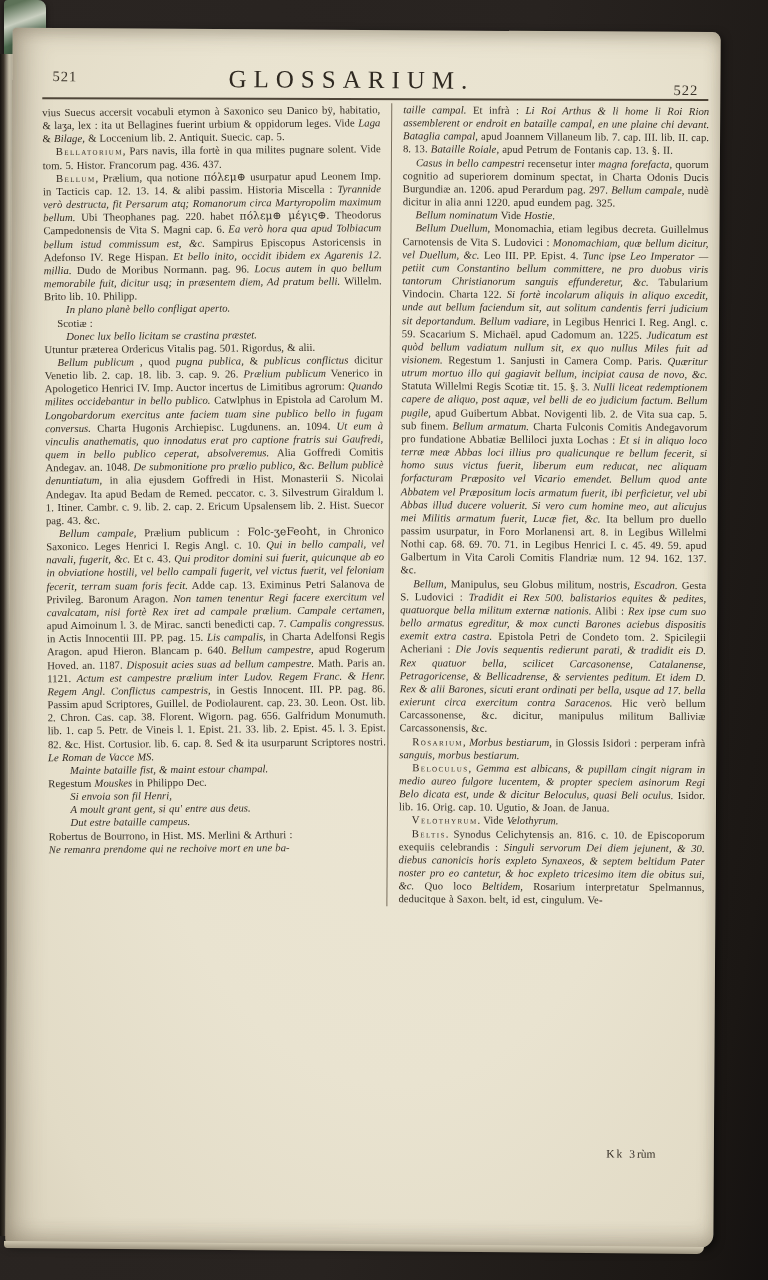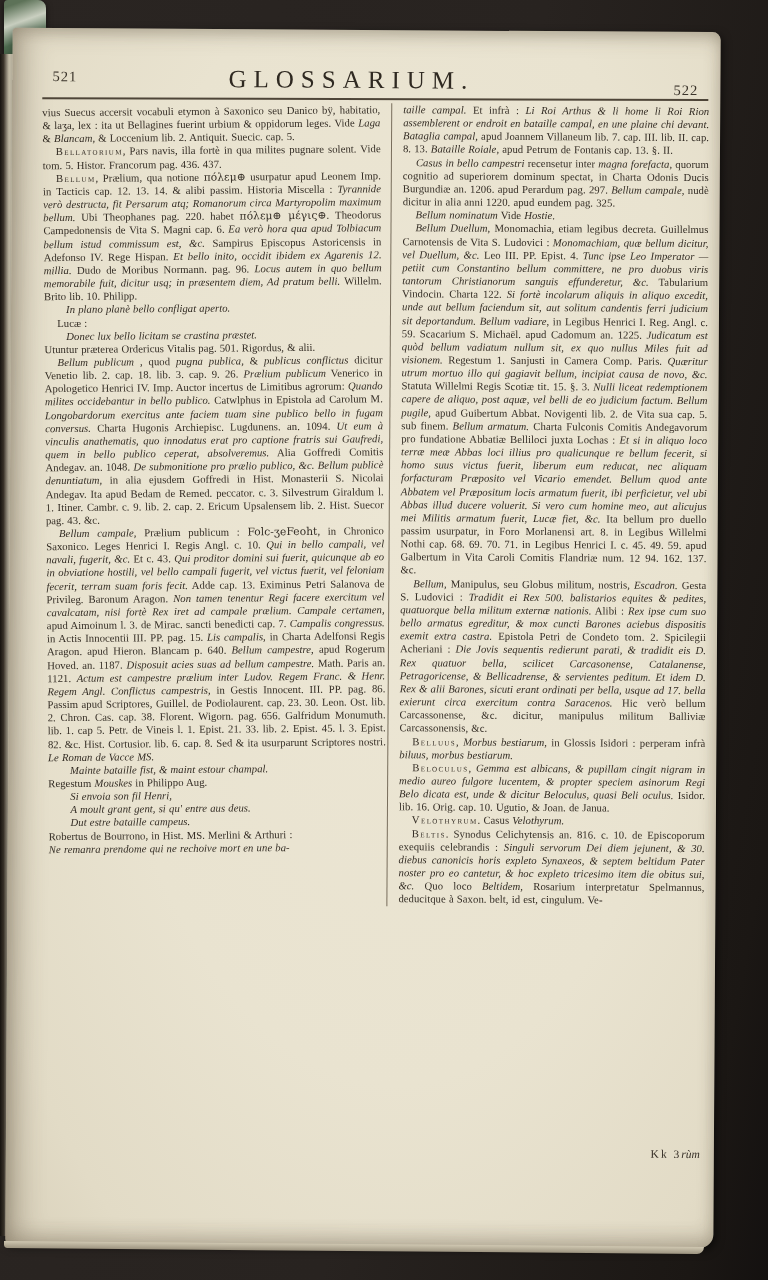--- a/index.html
+++ b/index.html
@@ -37,23 +37,23 @@
   .col-right{width:306px;padding-left:11px;border-left:1px solid rgba(82,70,52,.75);}
   .col p{margin:0;}
   .col p.indent{text-indent:13px;}
   .col p.verse{margin-left:22px;text-align:left;text-indent:0;}
   .run-r{font-style:normal;}
   .run-i{font-style:italic;}
   .run-sc{font-variant:small-caps;letter-spacing:1.4px;}
   .run-g{font-family:"DejaVu Serif","DejaVu Sans",serif;font-style:normal;}
   
   .sigrow{position:absolute;left:556px;top:1116px;width:138px;display:flex;
-    justify-content:flex-end;font-size:11.5px;color:#342d25;}
+    justify-content:center;font-size:11.5px;color:#342d25;}
   .sig{letter-spacing:2px;}
-  .catchword{font-style:italic;}
+  .catchword{}
   
   .bottom-edge{position:absolute;left:4px;top:1244px;width:700px;height:7px;
     background:linear-gradient(180deg,#cfc7b1,#9d9480);border-radius:0 0 8px 4px;
     transform:rotate(.5deg);}
 </style>
 </head>
 <body>
 
 <div class="headband"></div>
 <div class="gutter-strip"></div>
@@ -61,46 +61,46 @@
 <div class="gutter-crease2"></div>
 
 <div class="page">
   <span class="pagenum left">521</span>
   <div class="running-title">GLOSSARIUM.</div>
   <span class="pagenum right">522</span>
   <div class="header-rule"></div>
 
   <div class="cols">
     <div class="col col-left">
-        <p class=""><span class="run-r">vius Suecus accersit vocabuli etymon à Saxonico seu Danico bÿ, habitatio, &amp; laʒa, lex : ita ut Bellagines fuerint urbium &amp; oppidorum leges. Vide </span><span class="run-i">Laga</span><span class="run-r"> &amp; </span><span class="run-i">Blancam</span><span class="run-r">, &amp; Loccenium lib. 2. Antiquit. Suecic. cap. 5.</span></p>
+        <p class=""><span class="run-r">vius Suecus accersit vocabuli etymon à Saxonico seu Danico bÿ, habitatio, &amp; laʒa, lex : ita ut Bellagines fuerint urbium &amp; oppidorum leges. Vide </span><span class="run-i">Laga</span><span class="run-r"> &amp; </span><span class="run-i">Bilage</span><span class="run-r">, &amp; Loccenium lib. 2. Antiquit. Suecic. cap. 5.</span></p>
         <p class="indent"><span class="run-sc">Bellatorium</span><span class="run-r">, Pars navis, illa fortè in qua milites pugnare solent.  Vide tom. 5. Histor. Francorum pag. 436. 437.</span></p>
         <p class="indent"><span class="run-sc">Bellum</span><span class="run-r">, Prælium, qua notione </span><span class="run-g">πόλεμ⊕</span><span class="run-r"> usurpatur apud Leonem Imp. in Tacticis cap. 12. 13. 14. &amp; alibi passim. Historia Miscella : </span><span class="run-i">Tyrannide verò destructa, fit Persarum atq; Romanorum circa Martyropolim maximum bellum.</span><span class="run-r"> Ubi Theophanes pag. 220. habet </span><span class="run-g">πόλεμ⊕ μέγις⊕</span><span class="run-r">.  Theodorus Campedonensis de Vita S. Magni cap. 6. </span><span class="run-i">Ea verò hora qua apud Tolbiacum bellum istud commissum est, &amp;c.</span><span class="run-r"> Sampirus Episcopus Astoricensis in Adefonso IV. Rege Hispan. </span><span class="run-i">Et bello inito, occidit ibidem ex Agarenis 12. millia.</span><span class="run-r"> Dudo de Moribus Normann. pag. 96. </span><span class="run-i">Locus autem in quo bellum memorabile fuit, dicitur usq; in præsentem diem, Ad pratum belli.</span><span class="run-r"> Willelm. Brito lib. 10. Philipp.</span></p>
         <p class="indent verse"><span class="run-i">In plano planè bello confligat aperto.</span></p>
-        <p class="indent"><span class="run-r">Lucæ :</span></p>
+        <p class="indent"><span class="run-r">Scotiæ :</span></p>
         <p class="indent verse"><span class="run-i">Donec lux bello licitam se crastina præstet.</span></p>
         <p class=""><span class="run-r">Utuntur præterea Ordericus Vitalis pag. 501. Rigordus, &amp; alii.</span></p>
         <p class="indent"><span class="run-i">Bellum publicum</span><span class="run-r"> , quod </span><span class="run-i">pugna publica</span><span class="run-r">, &amp; </span><span class="run-i">publicus conflictus</span><span class="run-r"> dicitur Venetio lib. 2. cap. 18. lib. 3. cap. 9. 26. </span><span class="run-i">Prælium publicum</span><span class="run-r"> Venerico in Apologetico Henrici IV. Imp. Auctor incertus de Limitibus agrorum: </span><span class="run-i">Quando milites occidebantur in bello publico.</span><span class="run-r"> Catwlphus in Epistola ad Carolum M. </span><span class="run-i">Longobardorum exercitus ante faciem tuam sine publico bello in fugam conversus.</span><span class="run-r"> Charta Hugonis Archiepisc. Lugdunens. an. 1094. </span><span class="run-i">Ut eum à vinculis anathematis, quo innodatus erat pro captione fratris sui Gaufredi, quem in bello publico ceperat, absolveremus.</span><span class="run-r"> Alia Goffredi Comitis Andegav. an. 1048. </span><span class="run-i">De submonitione pro prælio publico, &amp;c. Bellum publicè denuntiatum</span><span class="run-r">, in alia ejusdem Goffredi in Hist. Monasterii S. Nicolai Andegav. Ita apud Bedam de Remed. peccator. c. 3. Silvestrum Giraldum l. 1. Itiner. Cambr. c. 9. lib. 2. cap. 2. Ericum Upsalensem lib. 2. Hist. Suecor pag. 43. &amp;c.</span></p>
         <p class="indent"><span class="run-i">Bellum campale</span><span class="run-r">, Prælium publicum : </span><span class="run-g">Folc-ʒeFeoht</span><span class="run-r">, in Chronico Saxonico. Leges Henrici I. Regis Angl. c. 10. </span><span class="run-i">Qui in bello campali, vel navali, fugerit, &amp;c.</span><span class="run-r"> Et c. 43. </span><span class="run-i">Qui proditor domini sui fuerit, quicunque ab eo in obviatione hostili, vel bello campali fugerit, vel victus fuerit, vel feloniam fecerit, terram suam foris fecit.</span><span class="run-r"> Adde cap. 13. Eximinus Petri Salanova de Privileg. Baronum Aragon. </span><span class="run-i">Non tamen tenentur Regi facere exercitum vel cavalcatam, nisi fortè Rex iret ad campale prælium. Campale certamen</span><span class="run-r">, apud Aimoinum l. 3. de Mirac. sancti benedicti cap. 7. </span><span class="run-i">Campalis congressus.</span><span class="run-r"> in Actis Innocentii III. PP. pag. 15. </span><span class="run-i">Lis campalis</span><span class="run-r">, in Charta Adelfonsi Regis Aragon. apud Hieron. Blancam p. 640. </span><span class="run-i">Bellum campestre</span><span class="run-r">, apud Rogerum Hoved. an. 1187. </span><span class="run-i">Disposuit acies suas ad bellum campestre.</span><span class="run-r"> Math. Paris an. 1121. </span><span class="run-i">Actum est campestre prælium inter Ludov. Regem Franc. &amp; Henr. Regem Angl. Conflictus campestris</span><span class="run-r">, in Gestis Innocent. III. PP. pag. 86. Passim apud Scriptores, Guillel. de Podiolaurent. cap. 23. 30. Leon. Ost. lib. 2. Chron. Cas. cap. 38. Florent. Wigorn. pag. 656. Galfridum Monumuth. lib. 1. cap 5. Petr. de Vineis l. 1. Epist. 21. 33. lib. 2. Epist. 45. l. 3. Epist. 82. &amp;c. Hist. Cortusior. lib. 6. cap. 8. Sed &amp; ita usurparunt Scriptores nostri. </span><span class="run-i">Le Roman de Vacce MS.</span></p>
         <p class="indent verse"><span class="run-i">Mainte bataille fist, &amp; maint estour champal.</span></p>
-        <p class=""><span class="run-r">Regestum </span><span class="run-i">Mouskes</span><span class="run-r"> in Philippo Aug.</span></p>
+        <p class=""><span class="run-r">Regestum </span><span class="run-i">Mouskes</span><span class="run-r"> in Philippo Dec.</span></p>
         <p class="indent verse"><span class="run-i">Si envoia son fil Henri,</span></p>
         <p class="indent verse"><span class="run-i">A moult grant gent, si qu' entre aus deus.</span></p>
         <p class="indent verse"><span class="run-i">Dut estre bataille campeus.</span></p>
         <p class=""><span class="run-r">Robertus de Bourrono, in Hist. MS. Merlini &amp; Arthuri :</span></p>
         <p class=""><span class="run-i">Ne remanra prendome qui ne rechoive mort en une ba-</span></p>
       </div>
     <div class="col col-right">
         <p class=""><span class="run-i">taille campal.</span><span class="run-r"> Et infrà : </span><span class="run-i">Li Roi Arthus &amp; li home li Roi Rion assemblerent or endroit en bataille campal, en une plaine chi devant. Bataglia campal</span><span class="run-r">, apud Joannem Villaneum lib. 7. cap. III. lib. II. cap. 8. 13. </span><span class="run-i">Bataille Roiale</span><span class="run-r">, apud Petrum de Fontanis cap. 13. §. II.</span></p>
         <p class="indent"><span class="run-i">Casus in bello campestri</span><span class="run-r"> recensetur inter </span><span class="run-i">magna forefacta</span><span class="run-r">, quorum cognitio ad superiorem dominum spectat, in Charta Odonis Ducis Burgundiæ an. 1206. apud Perardum pag. 297. </span><span class="run-i">Bellum campale</span><span class="run-r">, nudè dicitur in alia anni 1220. apud eundem pag. 325.</span></p>
         <p class="indent"><span class="run-i">Bellum nominatum</span><span class="run-r"> Vide </span><span class="run-i">Hostie.</span></p>
         <p class="indent"><span class="run-i">Bellum Duellum</span><span class="run-r">, Monomachia, etiam legibus decreta. Guillelmus Carnotensis de Vita S. Ludovici : </span><span class="run-i">Monomachiam, quæ bellum dicitur, vel Duellum, &amp;c.</span><span class="run-r"> Leo III. PP. Epist. 4. </span><span class="run-i">Tunc ipse Leo Imperator — petiit cum Constantino bellum committere, ne pro duobus viris tantorum Christianorum sanguis effunderetur, &amp;c.</span><span class="run-r"> Tabularium Vindocin. Charta 122. </span><span class="run-i">Si fortè incolarum aliquis in aliquo excedit, unde aut bellum faciendum sit, aut solitum candentis ferri judicium sit deportandum. Bellum vadiare</span><span class="run-r">, in Legibus Henrici I. Reg. Angl. c. 59. Scacarium S. Michaël. apud Cadomum an. 1225. </span><span class="run-i">Judicatum est quòd bellum vadiatum nullum sit, ex quo nullus Miles fuit ad visionem.</span><span class="run-r"> Regestum 1. Sanjusti in Camera Comp. Paris. </span><span class="run-i">Quæritur utrum mortuo illo qui gagiavit bellum, incipiat causa de novo, &amp;c.</span><span class="run-r"> Statuta Willelmi Regis Scotiæ tit. 15. §. 3. </span><span class="run-i">Nulli liceat redemptionem capere de aliquo, post aquæ, vel belli de eo judicium factum. Bellum pugile</span><span class="run-r">, apud Guibertum Abbat. Novigenti lib. 2. de Vita sua cap. 5. sub finem. </span><span class="run-i">Bellum armatum.</span><span class="run-r"> Charta Fulconis Comitis Andegavorum pro fundatione Abbatiæ Belliloci juxta Lochas : </span><span class="run-i">Et si in aliquo loco terræ meæ Abbas loci illius pro qualicunque re bellum fecerit, si homo suus victus fuerit, liberum eum reducat, nec aliquam forfacturam Præposito vel Vicario emendet. Bellum quod ante Abbatem vel Præpositum locis armatum fuerit, ibi perficietur, vel ubi Abbas illud ducere voluerit. Si vero cum homine meo, aut alicujus mei Militis armatum fuerit, Lucæ fiet, &amp;c.</span><span class="run-r"> Ita bellum pro duello passim usurpatur, in Foro Morlanensi art. 8. in Legibus Willelmi Nothi cap. 68. 69. 70. 71. in Legibus Henrici I. c. 45. 49. 59. apud Galbertum in Vita Caroli Comitis Flandriæ num. 12 94. 162. 137. &amp;c.</span></p>
         <p class="indent"><span class="run-i">Bellum</span><span class="run-r">, Manipulus, seu Globus militum, nostris, </span><span class="run-i">Escadron.</span><span class="run-r"> Gesta S. Ludovici : </span><span class="run-i">Tradidit ei Rex 500. balistarios equites &amp; pedites, quatuorque bella militum externæ nationis.</span><span class="run-r"> Alibi : </span><span class="run-i">Rex ipse cum suo bello armatus egreditur, &amp; mox cuncti Barones aciebus dispositis exemit extra castra.</span><span class="run-r"> Epistola Petri de Condeto tom. 2. Spicilegii Acheriani : </span><span class="run-i">Die Jovis sequentis redierunt parati, &amp; tradidit eis D. Rex quatuor bella, scilicet Carcasonense, Catalanense, Petragoricense, &amp; Bellicadrense, &amp; servientes peditum. Et idem D. Rex &amp; alii Barones, sicuti erant ordinati per bella, usque ad 17. bella exierunt circa exercitum contra Saracenos.</span><span class="run-r"> Hic verò bellum Carcassonense, &amp;c. dicitur, manipulus militum Balliviæ Carcassonensis, &amp;c.</span></p>
-        <p class="indent"><span class="run-sc">Belluus</span><span class="run-r">, </span><span class="run-i">Morbus bestiarum</span><span class="run-r">, in Glossis Isidori : perperam infrà </span><span class="run-i">biluus, morbus bestiarum.</span></p>
+        <p class="indent"><span class="run-sc">Rosarium</span><span class="run-r">, </span><span class="run-i">Morbus bestiarum</span><span class="run-r">, in Glossis Isidori : perperam infrà </span><span class="run-i">sanguis, morbus bestiarum.</span></p>
         <p class="indent"><span class="run-sc">Beloculus</span><span class="run-r">, </span><span class="run-i">Gemma est albicans, &amp; pupillam cingit nigram in medio aureo fulgore lucentem, &amp; propter speciem asinorum Regi Belo dicata est, unde &amp; dicitur Beloculus, quasi Beli oculus.</span><span class="run-r"> Isidor. lib. 16. Orig. cap. 10. Ugutio, &amp; Joan. de Janua.</span></p>
-        <p class="indent"><span class="run-sc">Velothyrum</span><span class="run-r">. Casus </span><span class="run-i">Velothyrum.</span></p>
+        <p class="indent"><span class="run-sc">Velothyrum</span><span class="run-r">. Vide </span><span class="run-i">Velothyrum.</span></p>
         <p class="indent"><span class="run-sc">Beltis</span><span class="run-r">. Synodus Celichytensis an. 816. c. 10. de Episcoporum exequiis celebrandis : </span><span class="run-i">Singuli servorum Dei diem jejunent, &amp; 30. diebus canonicis horis expleto Synaxeos, &amp; septem beltidum Pater noster pro eo cantetur, &amp; hoc expleto tricesimo item die obitus sui, &amp;c.</span><span class="run-r"> Quo loco </span><span class="run-i">Beltidem</span><span class="run-r">, Rosarium interpretatur Spelmannus, deducitque à Saxon. belt, id est, cingulum. Ve-</span></p>
       </div>
   </div>
 
   <div class="sigrow">
     <span class="sig">Kk 3</span>
     <span class="catchword">rùm</span>
   </div>
 </div>
 <div class="bottom-edge"></div>

